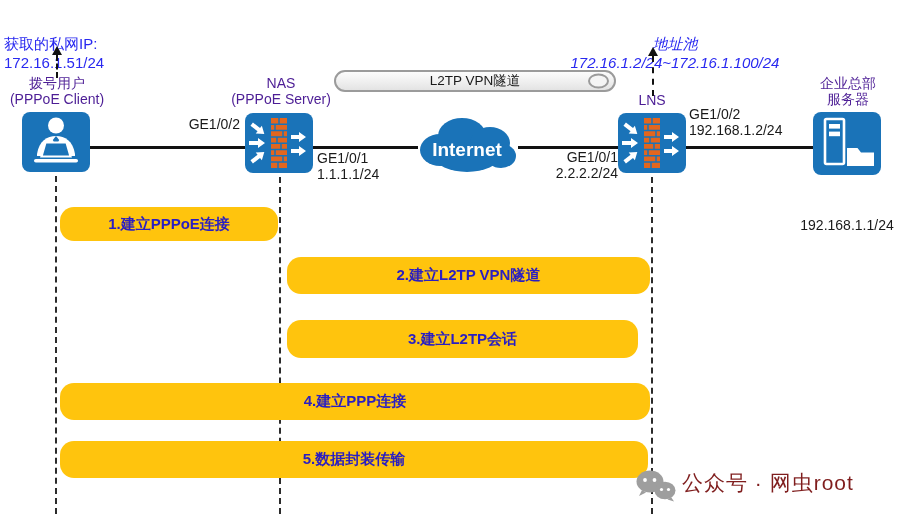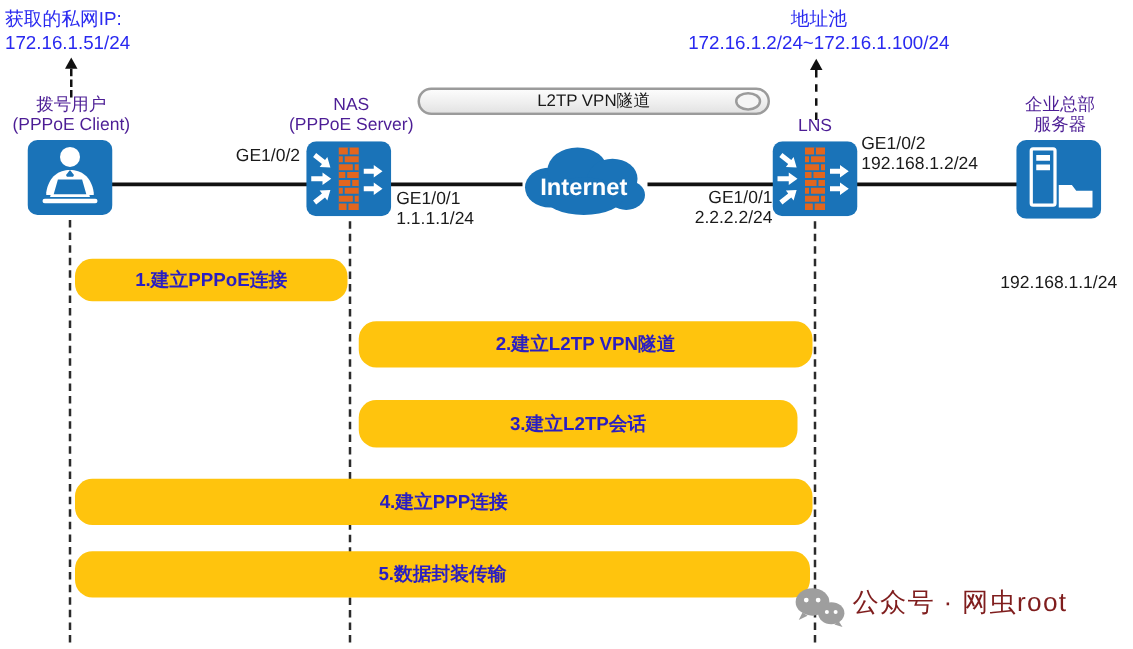--- a/index.html
+++ b/index.html
@@ -1,19 +1,19 @@
 <!DOCTYPE html>
 <html><head>
 <meta charset="utf-8">
 <style>
   * { margin:0; padding:0; box-sizing:border-box; }
   html,body { background:#fff; font-family:"Liberation Sans","DejaVu Sans",sans-serif; }
   .canvas { position:relative; width:906px; height:519px; background:#fff; overflow:hidden; }
 
-  .ann { position:absolute; color:#2929F0; font-size:15px; line-height:19px; }
+  .ann { position:absolute; color:#2929F0; font-size:15px; line-height:19px;margin-top:28px; }
   .node-label { position:absolute; color:#4c1d95; font-size:14px; line-height:16px; text-align:center; }
   .if-label { position:absolute; color:#1a1a1a; font-size:14px; line-height:16px; }
   .hline { position:absolute; height:3px; background:#111; }
 
   .lifeline { position:absolute; width:0; border-left:2px dashed #2b2b2b; }
 
   .uparrow { position:absolute; width:12px; }
   .uparrow .head { display:block; width:0; height:0; margin:0 auto;
       border-left:5px solid transparent; border-right:5px solid transparent;
       border-bottom:9px solid #111; }
@@ -39,21 +39,21 @@
 </head>
 <body>
 
 <div class="canvas">
 
   <div class="ann" style="left:4px;top:6px;width:150px;text-align:left;">
     <div>获取的私网IP:</div>
     <div>172.16.1.51/24</div>
   </div>
 
-  <div class="ann" style="left:500px;top:6px;width:310px;text-align:center;">
+  <div class="ann" style="left:520px;top:6px;width:310px;text-align:center;font-style:italic;">
     <div>地址池</div>
     <div>172.16.1.2/24~172.16.1.100/24</div>
   </div>
 
   <div class="uparrow" style="left:51px;top:46px;">
     <i class="head"></i>
     <i class="shaft" style="height:23px;"></i>
   </div>
   <div class="uparrow" style="left:647px;top:47px;">
     <i class="head"></i>

